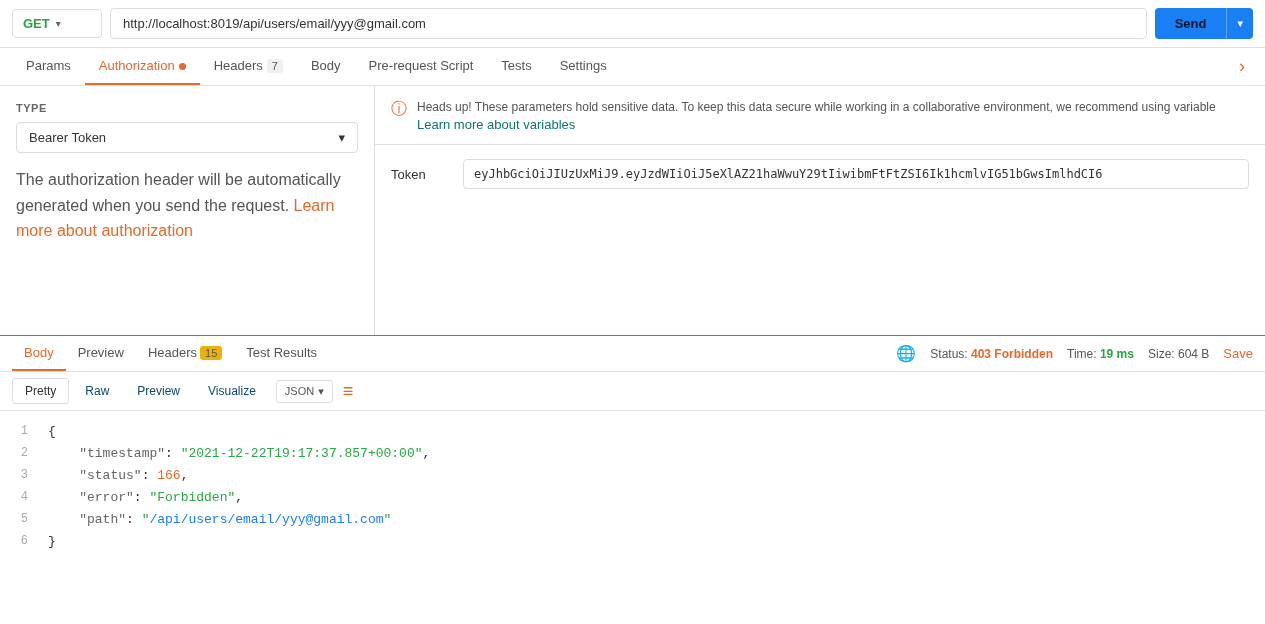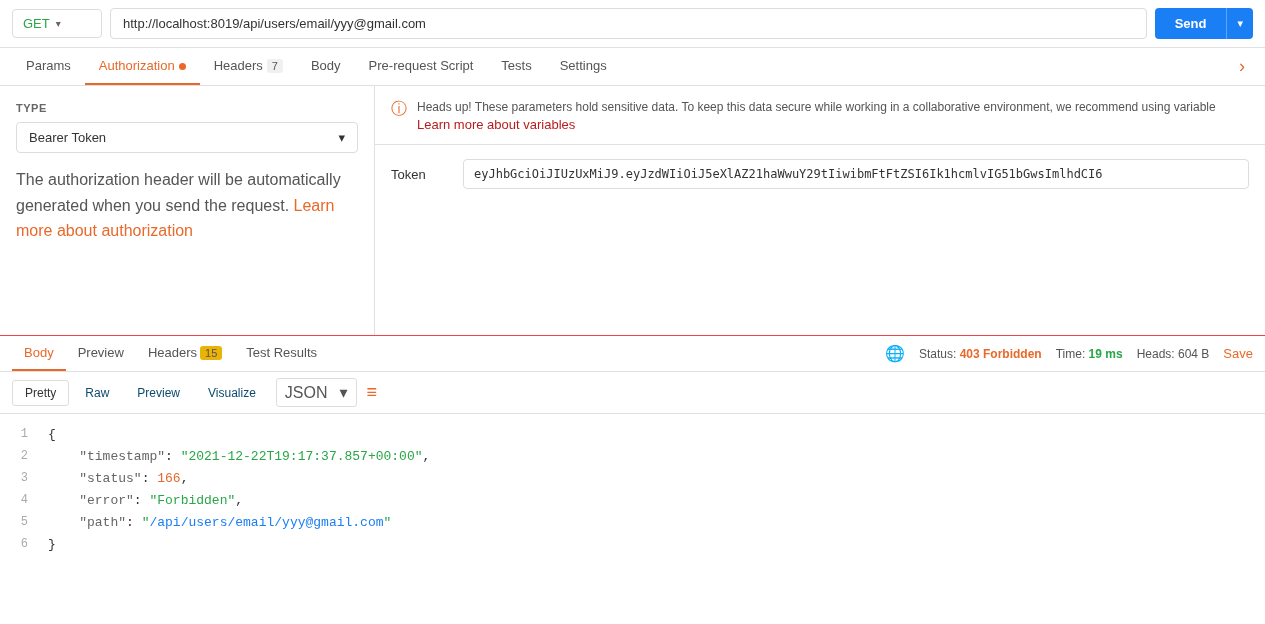--- a/index.html
+++ b/index.html
@@ -19,42 +19,42 @@
       align-items: center;
       border: 1px solid #ddd;
       border-radius: 4px;
       padding: 6px 10px;
       background: #fff;
       cursor: pointer;
       gap: 6px;
       min-width: 90px;
     }
     .method-text {
-      font-weight: 400;
+      font-weight: 700;
       color: #28a745;
       font-size: 13px;
     }
     .chevron-icon { color: #666; font-size: 10px; }
     .url-input {
       flex: 1;
       border: 1px solid #ddd;
       border-radius: 4px;
       padding: 7px 12px;
       font-size: 13px;
       outline: none;
       color: #333;
     }
     .send-button-group {
       display: flex;
       border-radius: 4px;
       overflow: hidden;
     }
     .send-btn {
       background: #1a7ef5;
-      color: #ffffff;
+      color: #0f172a;
       border: none;
       padding: 8px 20px;
       font-size: 13px;
       font-weight: 600;
       cursor: pointer;
     }
     .send-dropdown-btn {
       background: #1a7ef5;
       color: #fff;
       border: none;
@@ -175,21 +175,21 @@
       font-size: 16px;
       margin-top: 1px;
       flex-shrink: 0;
     }
     .alert-text {
       font-size: 12px;
       color: #555;
       line-height: 1.6;
     }
     .alert-link {
-      color: #b91c1c;
+      color: #0f766e;
       text-decoration: none;
       cursor: pointer;
       display: block;
     }
     .token-row {
       display: flex;
       align-items: center;
       padding: 14px 16px;
       gap: 12px;
     }
@@ -282,23 +282,23 @@
       color: #333;
       border: 1px solid #ddd;
       font-weight: 500;
     }
     .json-select-wrap {
       display: flex;
       align-items: center;
       border: 1px solid #ddd;
       border-radius: 3px;
       padding: 4px 8px;
-      gap: 12px;
-      cursor: pointer;
-      font-size: 16px;
+      gap: 4px;
+      cursor: pointer;
+      font-size: 11px;
       color: #555;
       margin-left: 4px;
     }
     .wrap-icon {
       margin-left: 6px;
       color: #e8692a;
       font-size: 18px;
       cursor: pointer;
     }
 
@@ -395,21 +395,21 @@
   <div class="resp-tab">Test Results</div>
   <div class="response-meta">
     <span class="globe-icon">🌐</span>
     <span>
       <span>Status:</span>&nbsp;<span class="meta-status-code">403 Forbidden</span>
     </span>
     <span>
       <span>Time:</span>&nbsp;<span class="meta-time-val">19 ms</span>
     </span>
     <span>
-      <span>Heads:</span>&nbsp;<span class="meta-size-val">604 B</span>
+      <span>Size:</span>&nbsp;<span class="meta-size-val">604 B</span>
     </span>
     <span class="save-btn">Save</span>
   </div>
 </div>
 
 <div class="format-tabs-bar">
   <div class="fmt-tab active">Pretty</div>
   <div class="fmt-tab">Raw</div>
   <div class="fmt-tab">Preview</div>
   <div class="fmt-tab">Visualize</div>

